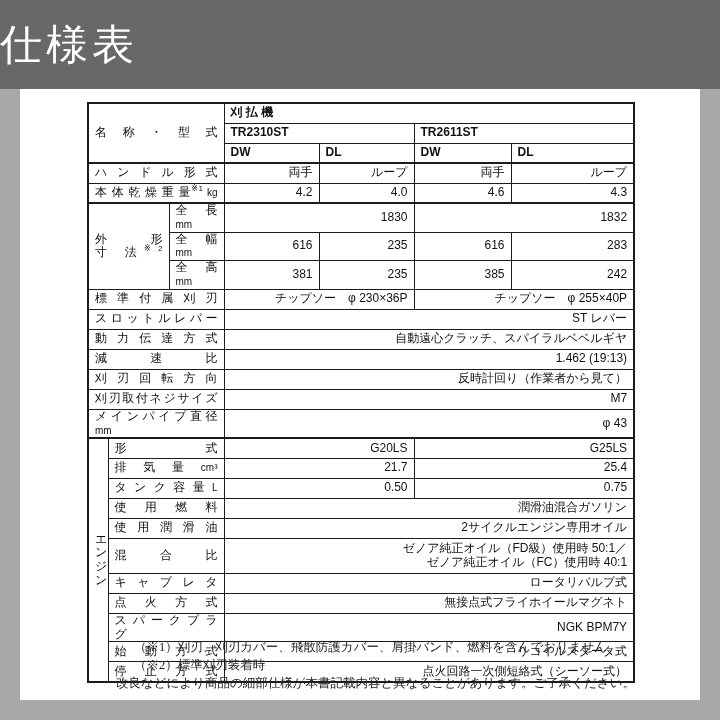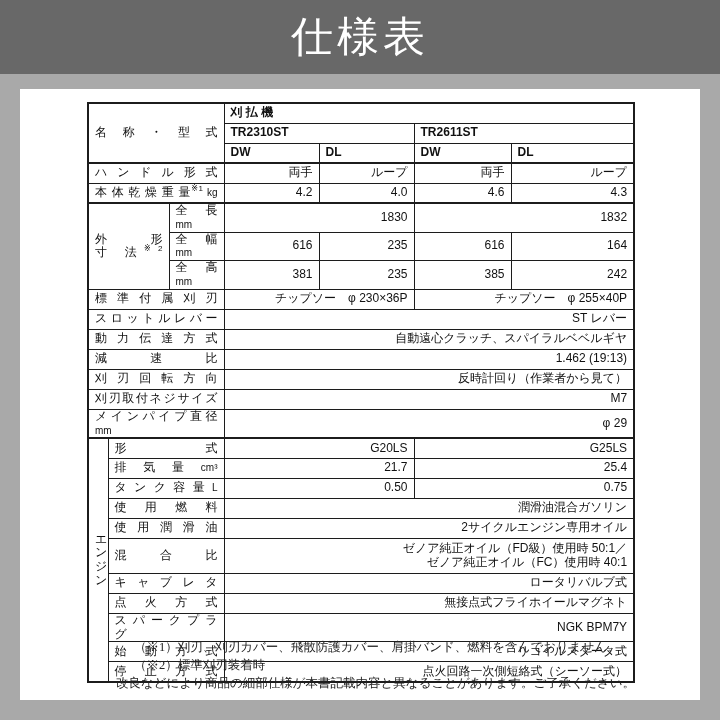--- a/index.html
+++ b/index.html
@@ -6,23 +6,23 @@
     --band:#686868; --surround:#a9a9a9; --sheet:#ffffff; --border:#1c1c1c; --text:#111111;
   }
   html,body{margin:0;padding:0;}
   body{
     width:720px;height:720px;position:relative;overflow:hidden;
     background:var(--surround);
     font-family:"Liberation Sans","DejaVu Sans",sans-serif;
     color:var(--text);
   }
   .title-band{
-    position:absolute;top:0;left:0;width:720px;height:74px;
+    position:absolute;top:0;left:0;width:720px;height:89px;
     background:var(--band);
-    display:flex;align-items:center;justify-content:center;
+    display:flex;align-items:center;
   }
   .title-band h1{
     margin:0;color:#ffffff;font-size:42px;font-weight:500;letter-spacing:4px;
   }
   .sheet{
     position:absolute;top:89px;left:20px;width:680px;height:611px;
     background:var(--sheet);
   }
   table.spec{
     position:absolute;left:67px;top:13px;width:546px;
@@ -108,21 +108,21 @@
 寸 法</span><sup>※2</sup></td>
           <td class="sub br2"><span>全 長</span> <span class="unit">mm</span></td>
           <td colspan="2" class="val"><span>1830</span></td>
           <td colspan="2" class="val bl2"><span>1832</span></td>
         </tr>
         <tr>
           <td class="sub br2"><span>全 幅</span> <span class="unit">mm</span></td>
           <td class="val"><span>616</span></td>
           <td class="val"><span>235</span></td>
           <td class="val bl2"><span>616</span></td>
-          <td class="val"><span>164</span></td>
+          <td class="val"><span>283</span></td>
         </tr>
         <tr>
           <td class="sub br2"><span>全 高</span> <span class="unit">mm</span></td>
           <td class="val"><span>381</span></td>
           <td class="val"><span>235</span></td>
           <td class="val bl2"><span>385</span></td>
           <td class="val"><span>242</span></td>
         </tr>
         <tr>
           <td colspan="3" class="lab br2"><span>標 準 付 属 刈 刃</span></td>
@@ -144,21 +144,21 @@
         <tr>
           <td colspan="3" class="lab br2"><span>刈 刃 回 転 方 向</span></td>
           <td colspan="4" class="val"><span>反時計回り（作業者から見て）</span></td>
         </tr>
         <tr>
           <td colspan="3" class="lab br2"><span>刈刃取付ネジサイズ</span></td>
           <td colspan="4" class="val"><span>M7</span></td>
         </tr>
         <tr>
           <td colspan="3" class="lab br2"><span>メ イ ン パ イ プ 直 径</span> <span class="unit">mm</span></td>
-          <td colspan="4" class="val"><span>φ 29</span></td>
+          <td colspan="4" class="val"><span>φ 43</span></td>
         </tr>
         <tr class="t2">
           <td rowspan="11" class="eng"><span>エ
 ン
 ジ
 ン</span></td>
           <td colspan="2" class="sub br2"><span>形 式</span></td>
           <td colspan="2" class="val"><span>G20LS</span></td>
           <td colspan="2" class="val bl2"><span>G25LS</span></td>
         </tr>

